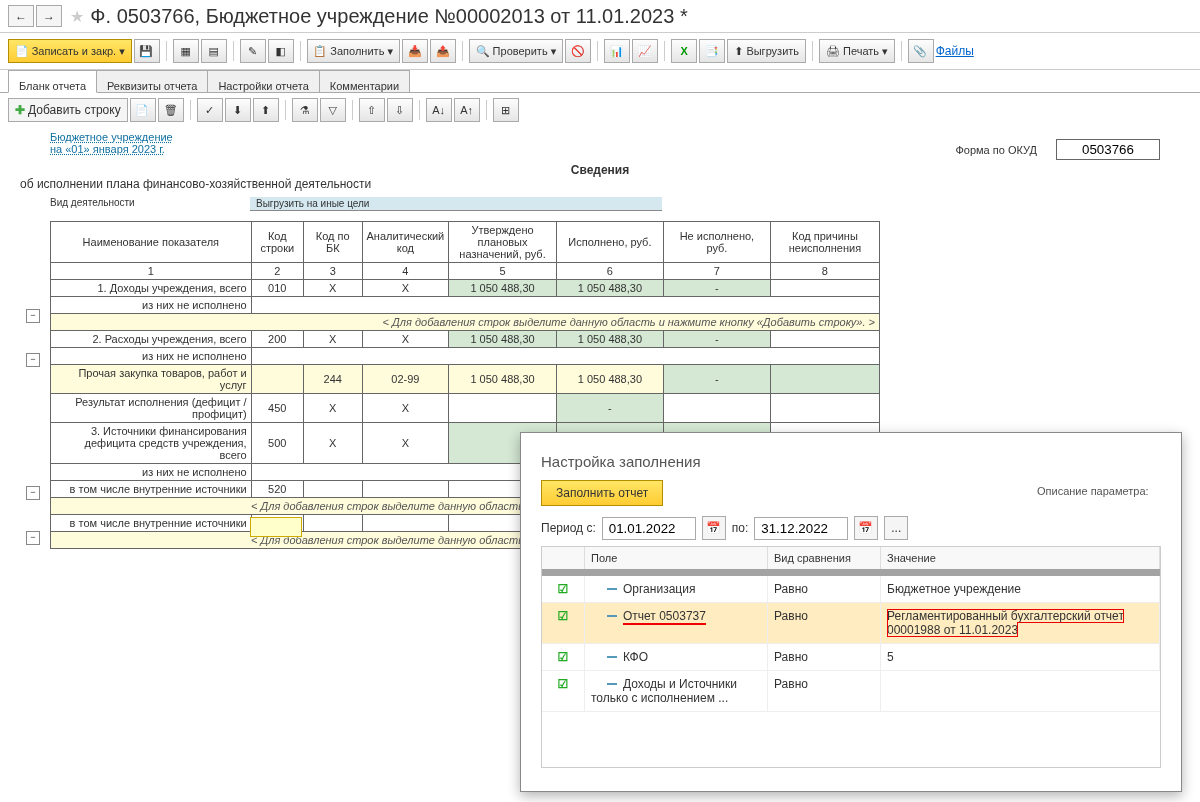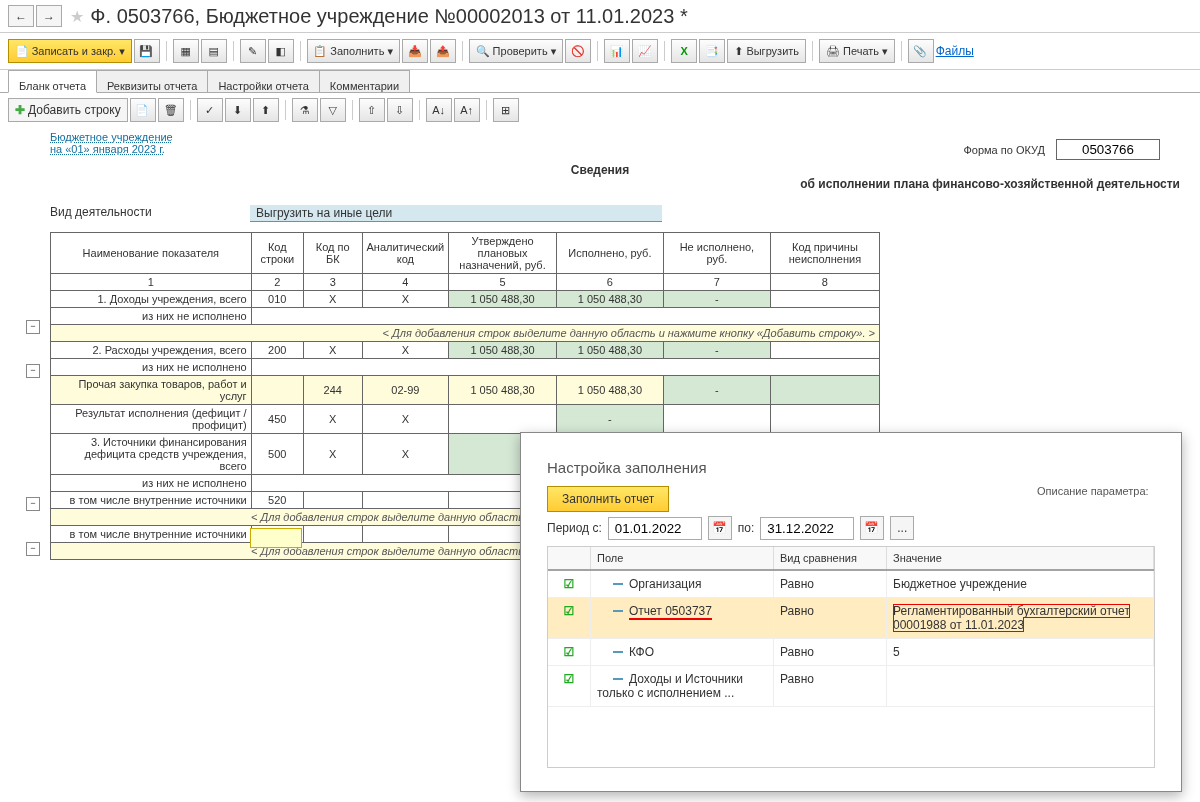--- a/index.html
+++ b/index.html
@@ -17,45 +17,45 @@
 .tabs{display:flex;border-bottom:1px solid #aaa;padding-left:8px;height:22px}
 .tab{padding:9px 10px;border:1px solid #aaa;border-bottom:none;background:#f0f0f0;margin-right:-1px;cursor:pointer;font-size:11px}
 .tab.active{background:#fff;border-bottom:1px solid #fff;margin-bottom:-1px}
 .subtoolbar{display:flex;align-items:center;padding:4px 8px;gap:2px;height:26px}
 .add-btn{height:22px;border:1px solid #aaa;background:#f5f5f5;padding:0 6px;display:flex;align-items:center;cursor:pointer;gap:3px}
 .green-plus{color:#4a4;font-weight:bold}
 .content{padding:0 20px;position:relative}
 .info-block{margin:4px 0 0 30px;font-size:11px}
 .info-org{color:#1070a0;text-decoration:underline dotted}
 .okud{position:absolute;right:40px;top:8px;font-size:11px}
-.okud input{border:1px solid #666;padding:2px 6px;width:90px;text-align:center;margin-left:8px}
+.okud input{border:1px solid #666;padding:2px 6px;width:90px;text-align:center;margin-left:16px}
 .rpt-title{text-align:center;font-weight:bold;margin-top:8px}
-.rpt-sub{text-align:right;font-weight:bold}
-.activity-row{display:flex;margin:14px 0 10px 30px;font-size:12px}
+.rpt-sub{text-align:left;font-weight:normal}
+.activity-row{display:flex;margin:6px 0 10px 30px;font-size:10px}
 .activity-row .lbl{width:200px}
 .activity-row .val{background:#d5e8f0;padding:1px 6px;width:400px;border-bottom:1px solid #888}
 table.rpt{border-collapse:collapse;margin-left:30px;font-size:11px;width:830px}
 table.rpt th,table.rpt td{border:1px solid #666;padding:2px 4px;text-align:center;vertical-align:middle}
 table.rpt th{font-weight:normal;background:#fff}
 table.rpt td.left{text-align:right}
 tr.yellow{background:#fffcdc}
 td.green{background:#d4e8d4}
 td.num{text-align:right}
 tr.hint td{background:#fffcdc;text-align:right;font-style:italic;color:#555}
 .tree-toggle{position:absolute;left:6px;width:12px;height:12px;border:1px solid #888;background:#fff;font-size:9px;line-height:10px;text-align:center;cursor:pointer}
 .yellow-box{position:absolute;left:250px;bottom:12px;width:50px;height:18px;border:1px solid #ccaa00;background:#ffffcc}
 .popup{position:absolute;left:520px;top:432px;width:660px;height:358px;background:#fff;border:1px solid #888;box-shadow:0 4px 12px rgba(0,0,0,0.3)}
-.popup-inner{padding:26px}
+.popup-inner{padding:20px}
 .popup-title{font-size:15px;color:#555;margin-bottom:10px}
-.popup-btn{display:inline-block;background:linear-gradient(#ffe666,#fc3);border:1px solid #b38f00;padding:5px 14px;cursor:pointer;font-size:12px;margin-bottom:4px}
+.popup-btn{display:inline-block;background:linear-gradient(#ffe666,#fc3);border:1px solid #b38f00;padding:5px 14px;cursor:pointer;font-size:12px;margin-bottom:10px}
 .period-row{display:flex;align-items:center;gap:6px;margin-bottom:6px;font-size:12px}
 .period-row input{border:1px solid #aaa;padding:3px 6px;width:80px}
 .cal-btn{width:22px;height:22px;border:1px solid #aaa;background:#f5f5f5;cursor:pointer;display:flex;align-items:center;justify-content:center}
 .params{border:1px solid #ccc;height:220px;overflow:auto}
-.phead{display:flex;background:#f8f8f8;border-bottom:2px solid #a3a3a3;font-size:11px}
+.phead{display:flex;background:#f8f8f8;border-bottom:7px solid #a3a3a3;font-size:11px}
 .phead>div{padding:5px 6px;border-right:1px solid #ddd}
 .prow{display:flex;border-bottom:1px solid #eee;font-size:12px}
 .prow>div{padding:6px 6px;border-right:1px solid #eee}
 .prow.sel{background:#ffecc0}
 .col-chk{width:30px;text-align:center}
 .col-field{width:170px}
 .col-cmp{width:100px}
 .col-val{flex:1}
 .chk{color:#2a2;font-weight:bold}
 .minus-icon{display:inline-block;width:10px;height:2px;background:#59b;margin:0 6px 2px 16px;vertical-align:middle}

